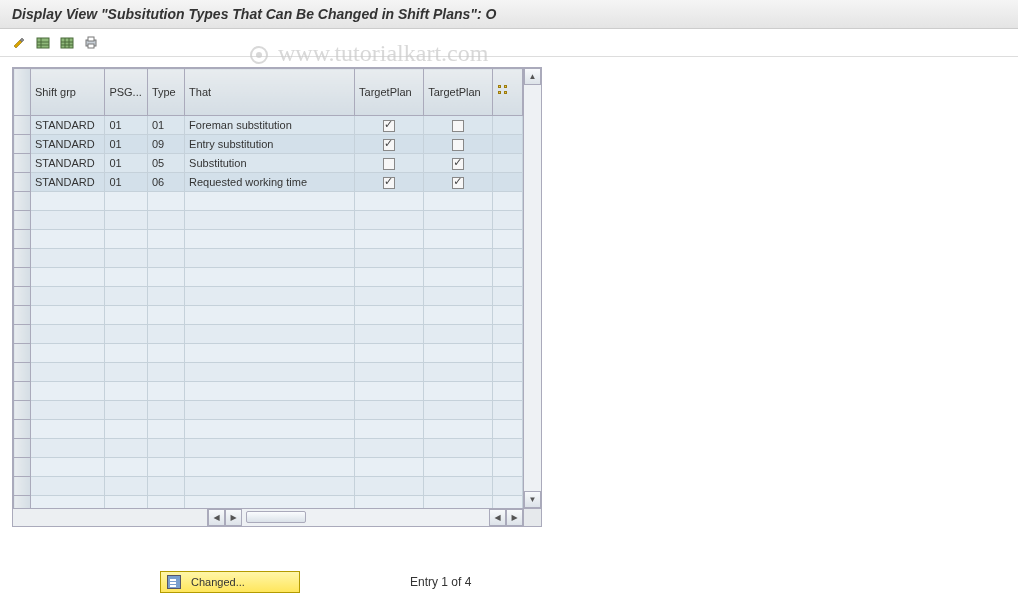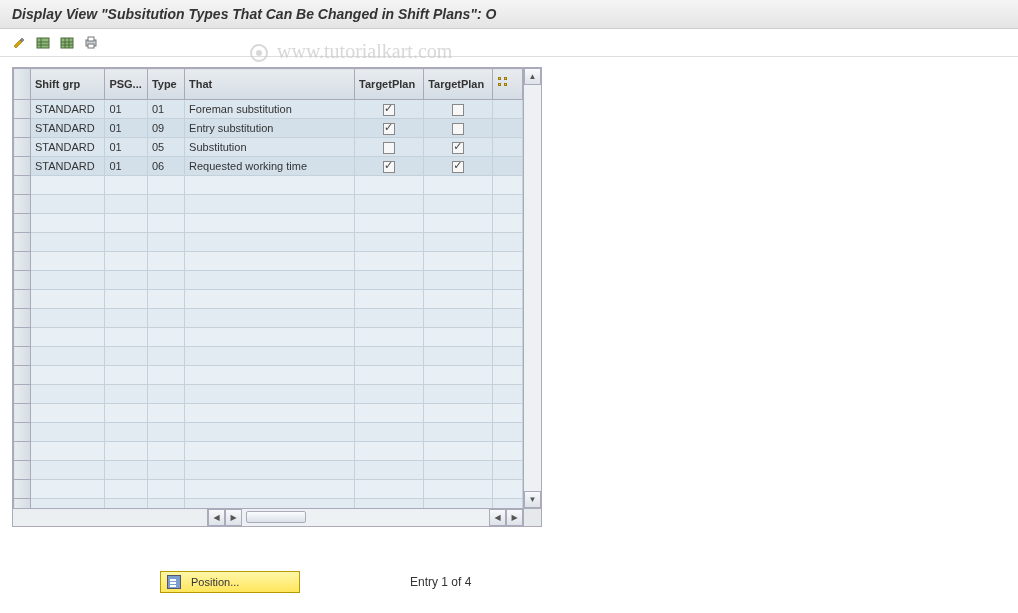--- a/index.html
+++ b/index.html
@@ -36,21 +36,21 @@
     align-items: center;
     justify-content: center;
     cursor: pointer;
     border: 1px solid transparent;
   }
   .watermark {
     position: absolute;
     top: 40px;
     left: 250px;
     color: rgba(200,200,200,0.7);
-    font-size: 20px;
+    font-size: 24px;
     font-family: Georgia, serif;
     pointer-events: none;
     z-index: 100;
   }
   .watermark-logo {
     display: inline-block;
     width: 18px;
     height: 18px;
     border: 2px solid rgba(200,200,200,0.7);
     border-radius: 50%;
@@ -80,23 +80,23 @@
     overflow: hidden;
   }
   table.grid {
     border-collapse: collapse;
     width: 100%;
     table-layout: fixed;
   }
   table.grid th {
     background: linear-gradient(to bottom, #e8ecef, #d4dde4);
     border: 1px solid #aab;
-    font-weight: bold;
+    font-weight: normal;
     text-align: left;
-    padding: 7px 4px;
+    padding: 15px 4px;
     height: 20px;
     font-size: 11px;
     color: #333;
     white-space: nowrap;
     overflow: hidden;
   }
   table.grid td {
     border: 1px solid #c5d1da;
     padding: 2px 4px;
     height: 19px;
@@ -526,16 +526,16 @@
       <div class="btn">◀</div>
       <div class="btn">▶</div>
     </div>
   </div>
   <div class="corner"></div>
 </div>
 
 <div class="footer-row">
   <div class="position-btn">
     <span class="ico"></span>
-    <span>Position...</span>
+    <span>Changed...</span>
   </div>
   <div class="entry-text">Entry 1 of 4</div>
 </div>
 
 </body></html>

